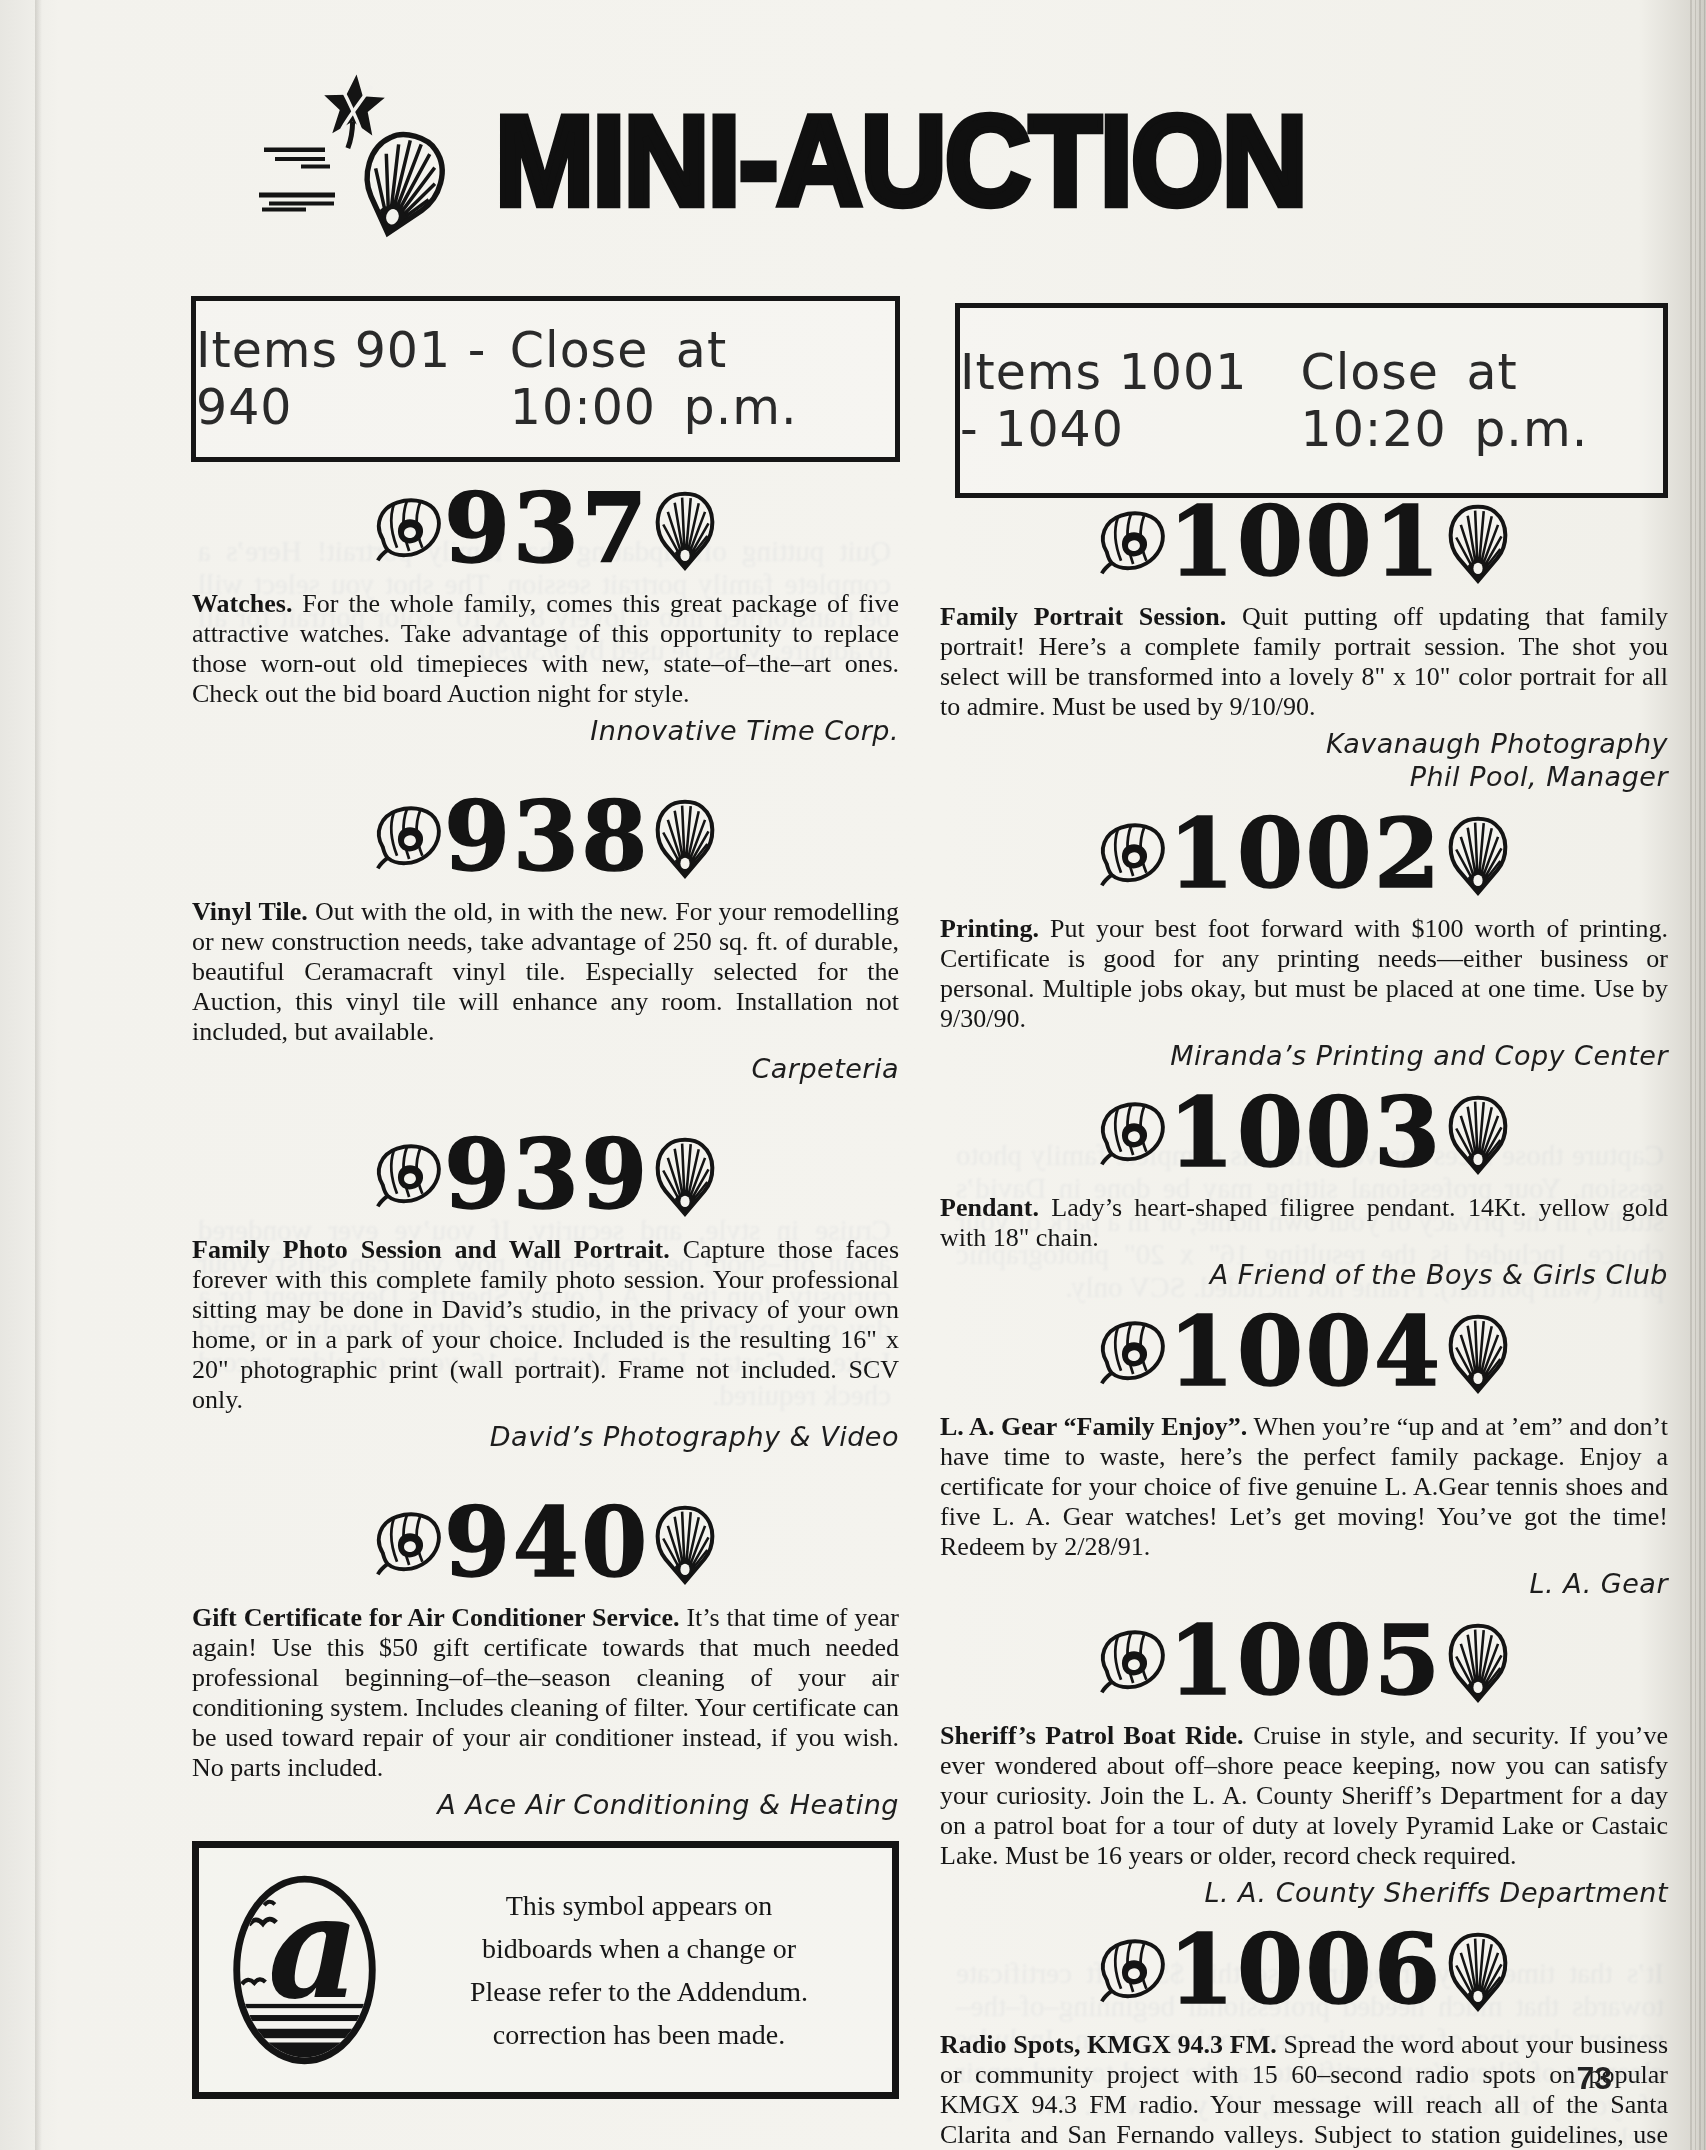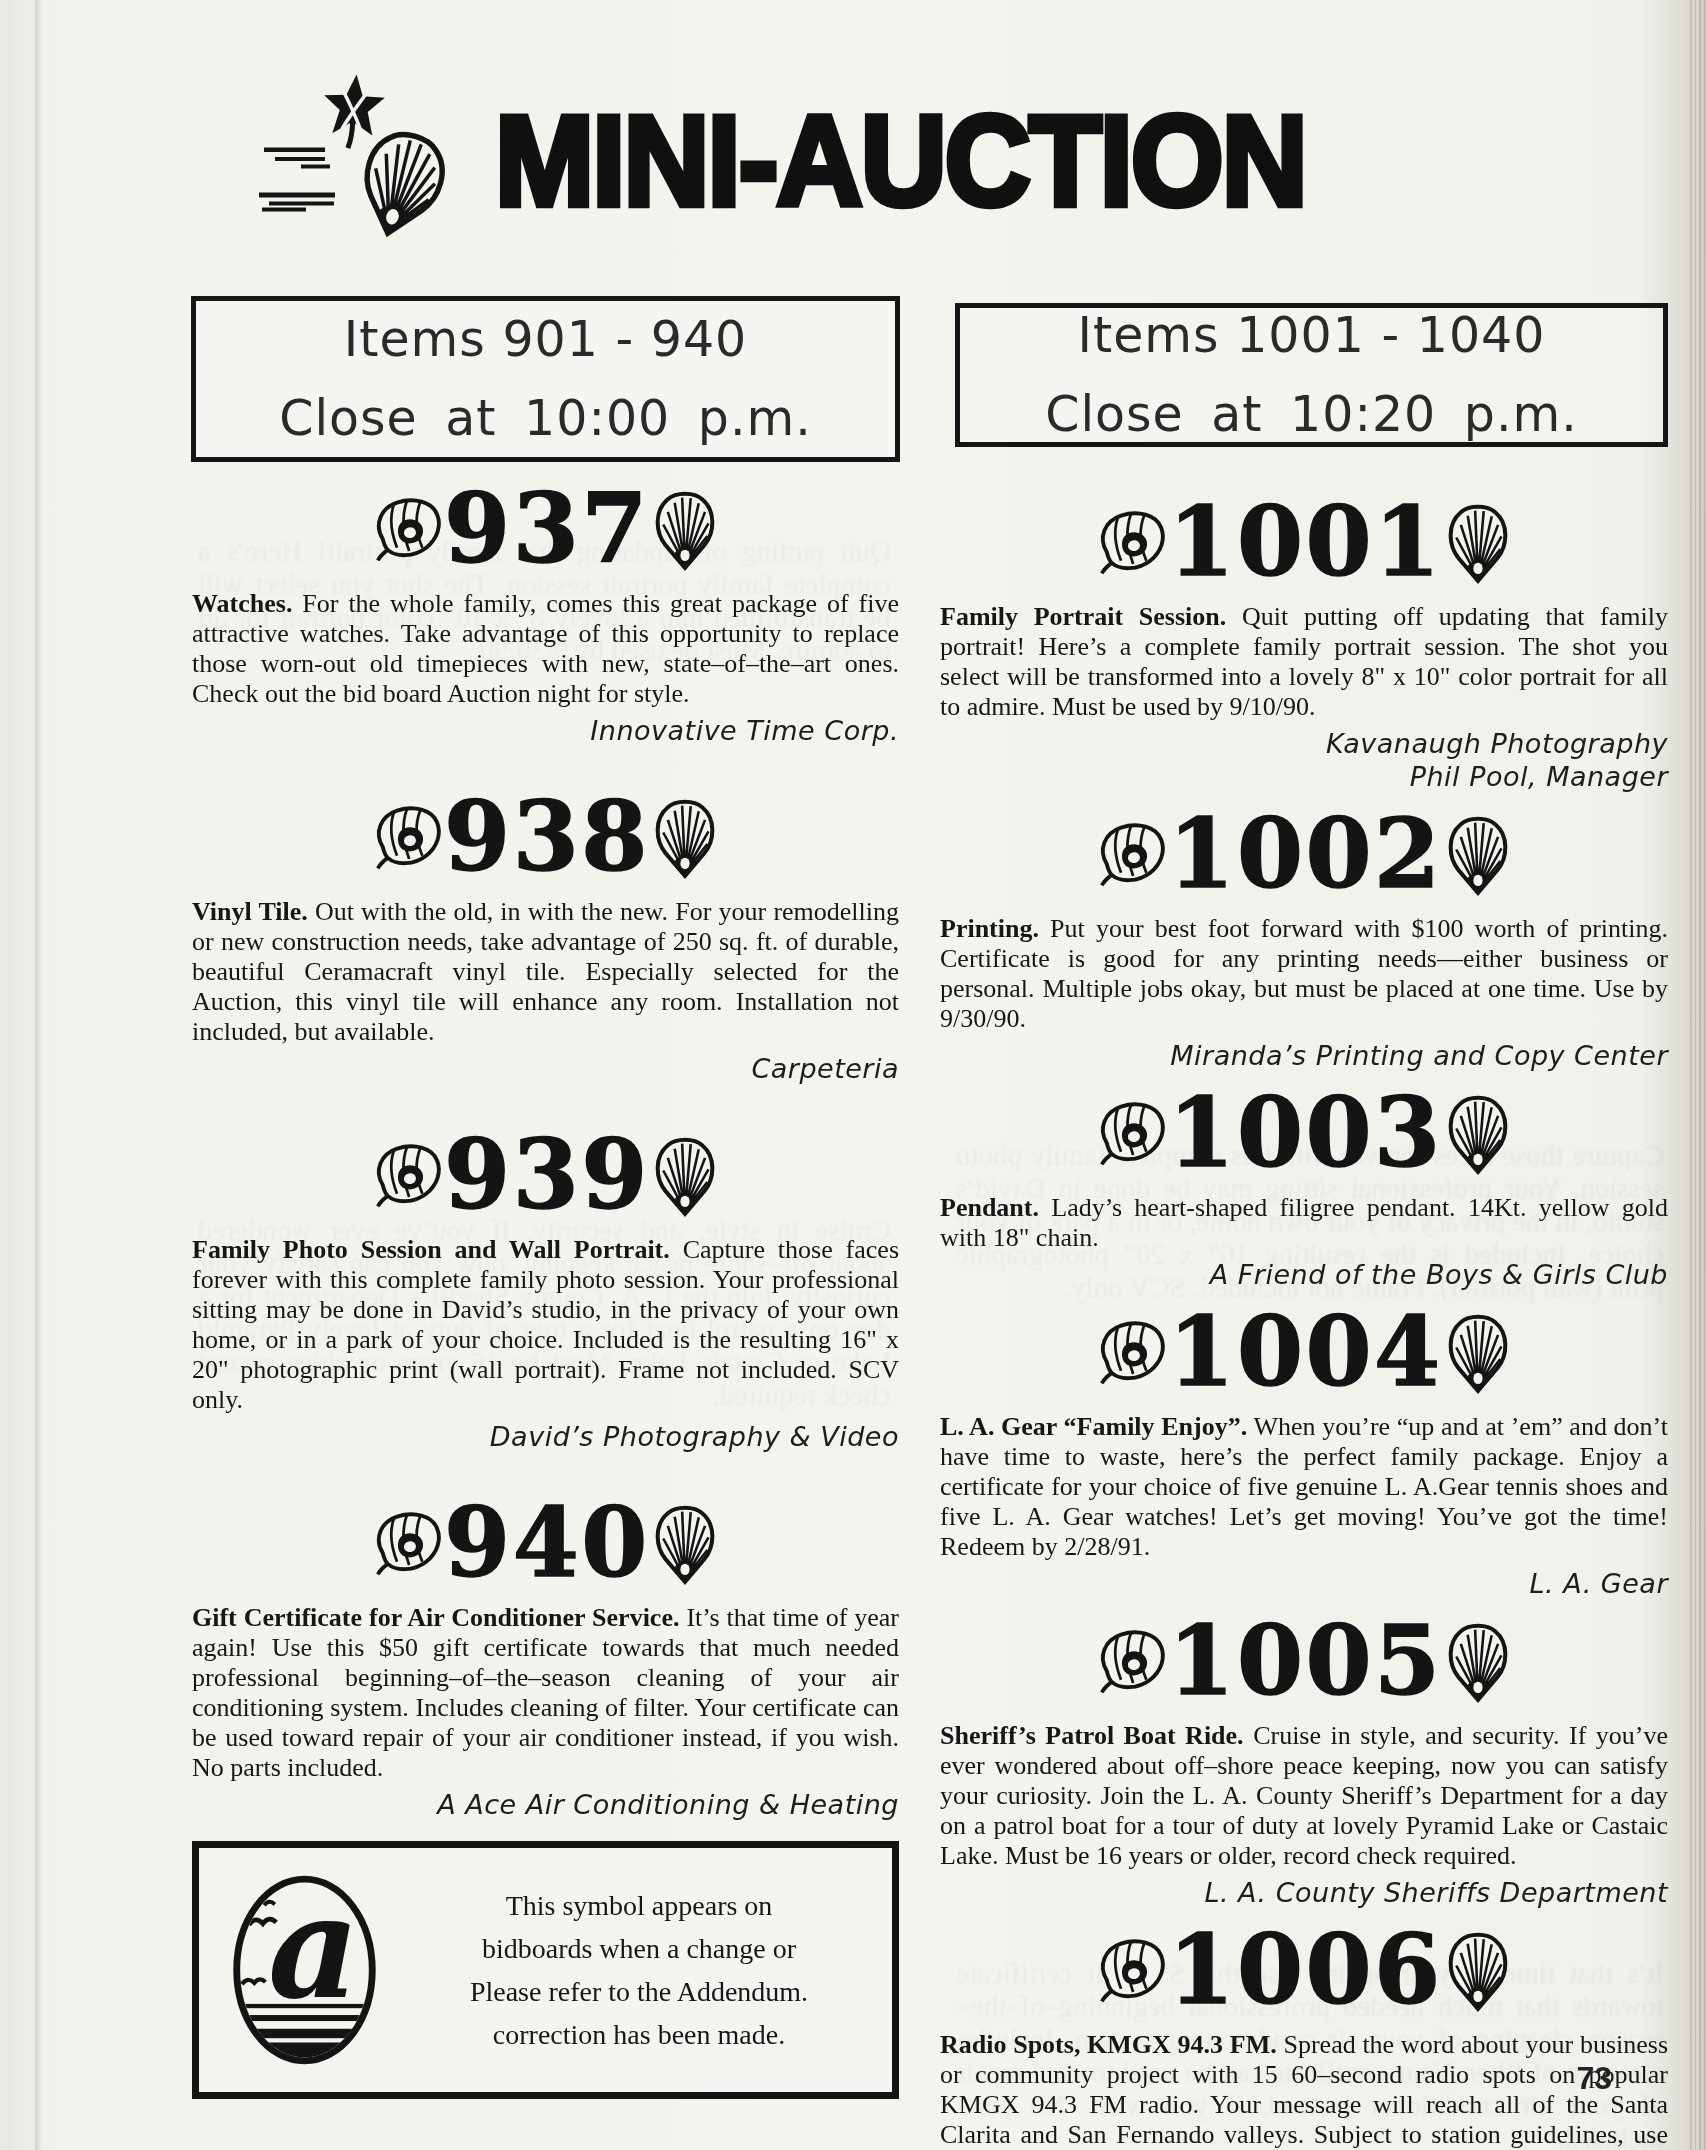--- a/index.html
+++ b/index.html
@@ -34,27 +34,27 @@
   .title{
     position:absolute;left:495px;top:97px;margin:0;white-space:nowrap;
     font-family:"Liberation Sans","DejaVu Sans",sans-serif;font-weight:700;
     font-size:128px;line-height:1;letter-spacing:-2px;color:#101010;
     -webkit-text-stroke:6.4px #101010;
     transform:scaleX(0.93);transform-origin:left top;
   }
   
   .session-box{
     position:absolute;box-sizing:border-box;border:5.4px solid #161616;
-    display:flex;flex-direction:column;justify-content:center;align-items:center;gap:22px;
+    display:flex;flex-direction:row;justify-content:center;align-items:center;gap:22px;
     font-family:"DejaVu Sans","Liberation Sans",sans-serif;
     font-size:49px;letter-spacing:1px;color:#2a2a2a;background:rgba(250,249,245,.35);
   }
   .session-box .l2{word-spacing:11px;}
   .box-a{left:191px;top:296px;width:709px;height:166px;}
-  .box-b{left:955px;top:303px;width:713px;height:144px;}
+  .box-b{left:955px;top:303px;width:713px;height:195px;}
   
   .col{position:absolute;}
   .col-left{left:192px;top:481px;width:707px;}
   .col-right{left:940px;top:494px;width:728px;}
   .item{margin:0 0 42px 0;}
   .col-right .item{margin-bottom:13px;}
   .item-head{
     display:flex;align-items:center;justify-content:center;gap:0;margin-bottom:13px;
   }
   .num{

